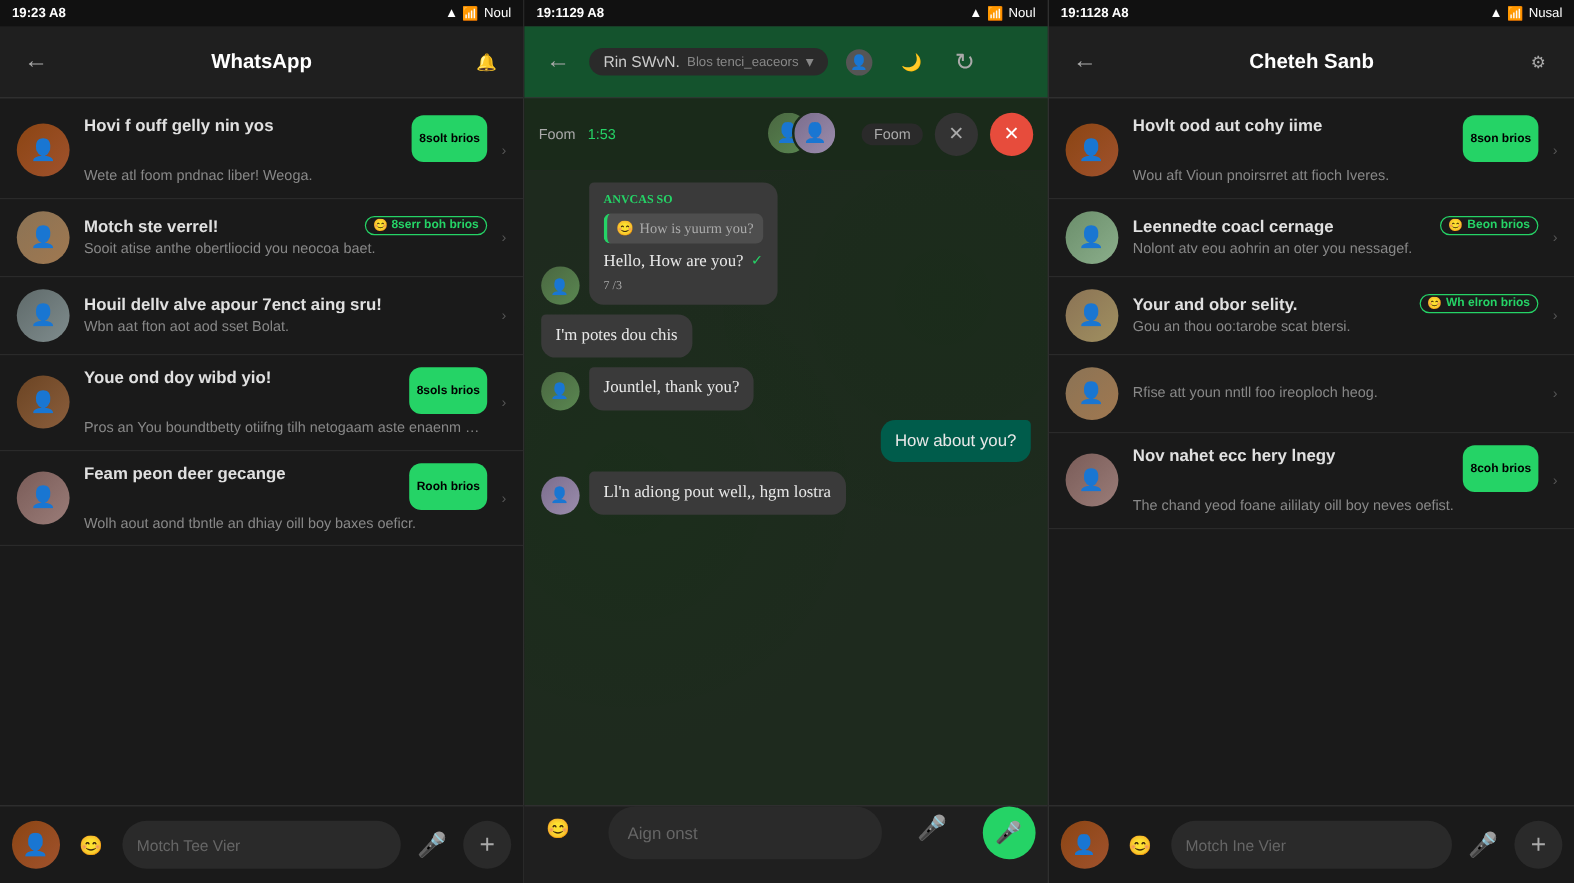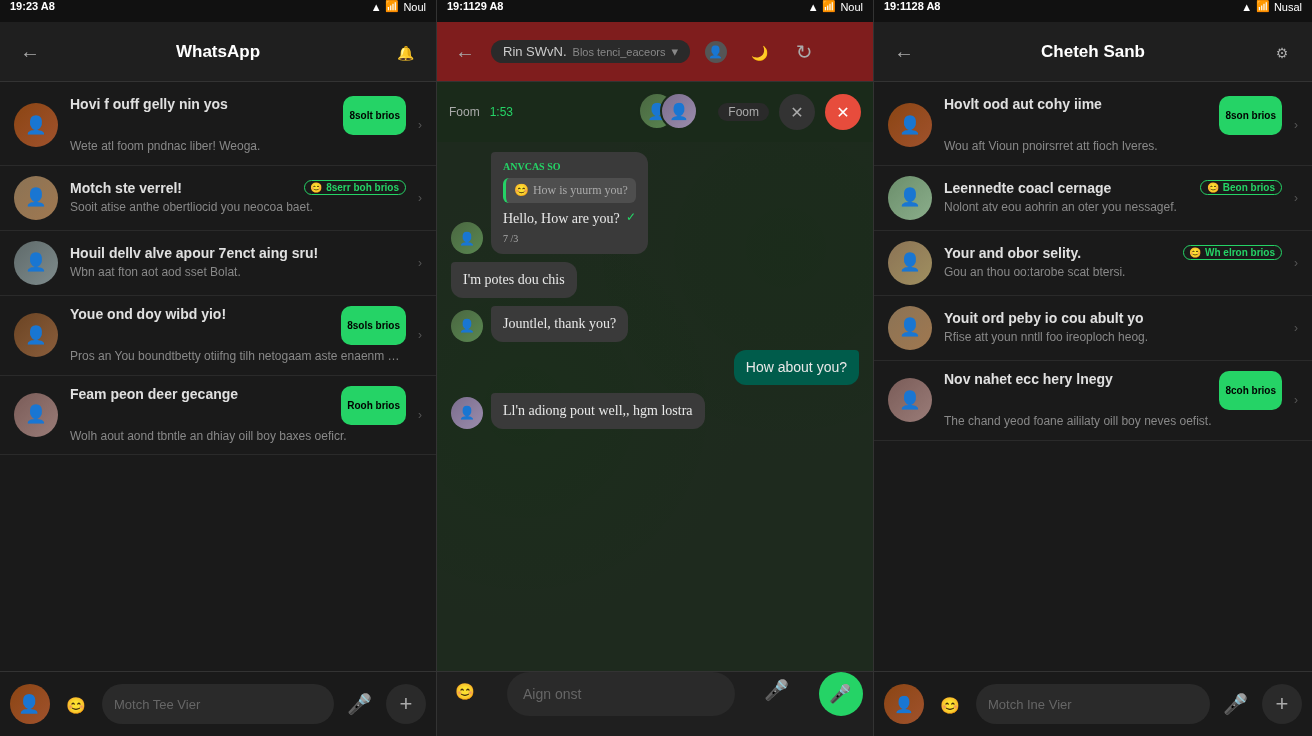--- a/index.html
+++ b/index.html
@@ -40,21 +40,21 @@
       background: #1a1a1a;
       display: flex;
       flex-direction: column;
     }
 
     
     .status-bar {
       height: 22px;
       background: #111;
       display: flex;
-      align-items: flex-start;
+      align-items: center;
       justify-content: space-between;
       padding: 0 10px;
       font-size: 11px;
       color: #fff;
       flex-shrink: 0;
     }
     .status-bar .time { font-weight: 600; }
     .status-bar .icons { display: flex; gap: 4px; align-items: center; }
 
     
@@ -72,21 +72,21 @@
       flex: 1;
       text-align: center;
       font-size: 17px;
       font-weight: 600;
       color: #fff;
     }
 
     
     .chat-header {
       height: 60px;
-      background: #7f1d1d;
+      background: #14532d;
       display: flex;
       align-items: center;
       padding: 0 10px;
       gap: 8px;
       flex-shrink: 0;
       border-bottom: 1px solid #333;
     }
     .avatar-sm {
       width: 36px;
       height: 36px;
@@ -578,23 +578,20 @@
             <span class="chat-item-name">Your and obor selity.</span>
             <span class="badge-outline"><span style="font-size: 10px;">😊</span>Wh elron brios</span>
           </div>
           <div class="chat-item-preview">Gou an thou oo:tarobe scat btersi.</div>
         </div>
         <span class="chevron">›</span>
       </div>
       <div class="chat-item">
         <div style="width: 44px; height: 44px; border-radius: 50%; background: linear-gradient(135deg, rgb(139, 115, 85), rgb(160, 120, 80)); flex-shrink: 0; display: flex; align-items: center; justify-content: center; color: rgb(204, 204, 204); font-size: 17.6px;">👤</div>
         <div class="chat-item-content">
-          <div class="chat-item-top">
-            <span class="chat-item-name">Youit ord peby io cou abult yo</span>
-          </div>
           <div class="chat-item-preview">Rfise att youn nntll foo ireoploch heog.</div>
         </div>
         <span class="chevron">›</span>
       </div>
       <div class="chat-item">
         <div style="width: 44px; height: 44px; border-radius: 50%; background: linear-gradient(135deg, rgb(122, 92, 88), rgb(154, 124, 120)); flex-shrink: 0; display: flex; align-items: center; justify-content: center; color: rgb(204, 204, 204); font-size: 17.6px;">👤</div>
         <div class="chat-item-content">
           <div class="chat-item-top">
             <span class="chat-item-name">Nov nahet ecc hery lnegy</span>
             <span class="badge">8coh brios</span>

